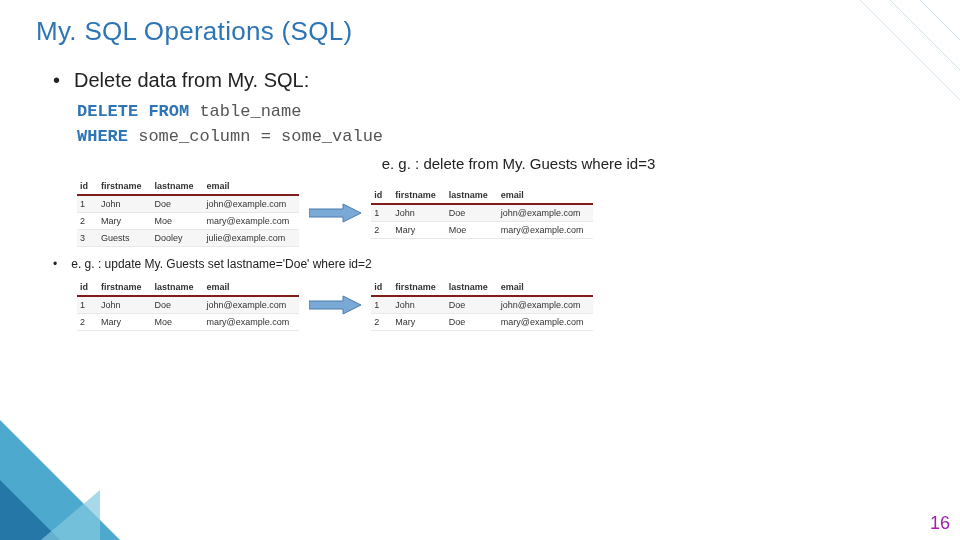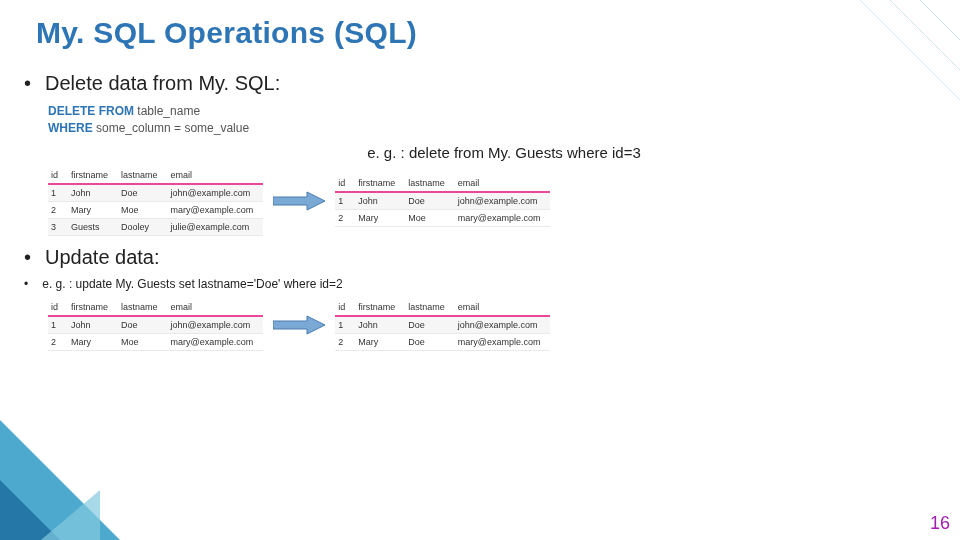--- a/index.html
+++ b/index.html
@@ -1,27 +1,27 @@
 <!DOCTYPE html>
 <html><head>
 <meta charset="utf-8">
 <style>
   * { box-sizing: border-box; margin: 0; padding: 0; }
   html, body { width: 960px; height: 540px; font-family: Arial, Helvetica, sans-serif; background: #fff; overflow: hidden; position: relative; }
-  .title { font-size: 30px; font-weight: 700; color: #2e75b6; padding: 16px 12px 14px 36px; letter-spacing: 0.3px; }
-  .body { padding: 0 0 0 24px; }
+  .title { font-size: 26px; font-weight: 400; color: #2e75b6; padding: 16px 12px 14px 36px; letter-spacing: 0.3px; }
+  .body { padding: 0 0 0 53px; }
   .bullet { font-size: 20px; color: #222; margin: 8px 0 8px 0; }
   .bullet::before { content: "•"; margin: 0 14px 0 0; }
-  .code { font-family: Liberation Sans, sans-serif; font-size: 12px; color: #555; margin: 4px 4px 6px 24px; line-height: 1.45; }
+  .code { font-family: Liberation Mono, monospace; font-size: 17px; color: #555; margin: 4px 4px 6px 24px; line-height: 1.45; }
   .code .kw { color: #2e75b6; font-weight: 700; }
   .eg { font-size: 15px; color: #222; margin: 2px 0 6px 24px; text-align: center; }
   .row { display: flex; align-items: center; gap: 10px; margin: 2px 0 10px 24px; }
   table { border-collapse: collapse; font-size: 9px; background: #fff; }
   th, td { padding: 3px 10px 3px 3px; text-align: left; border-bottom: 1px solid #e9e9e9; color: #333; }
-  th { font-weight: 400; border-bottom: 2px solid #ec4899; }
+  th { font-weight: 700; border-bottom: 2px solid #7f1d1d; }
   tr:nth-child(even) td { background: #f6f6f6; }
   .arrow { width: 52px; height: 22px; display: flex; align-items: center; justify-content: center; }
   .arrow svg { width: 52px; height: 22px; }
   .pagenum { position: absolute; right: 10px; bottom: 6px; font-size: 18px; color: #a21caf; }
   .decor { position: absolute; left: -80px; bottom: -60px; width: 260px; height: 260px; pointer-events: none; }
   .decor svg { width: 100%; height: 100%; }
   .decor-top { position: absolute; right: 0; top: 0; width: 140px; height: 140px; pointer-events: none; }
 </style>
 </head>
 <body>
@@ -92,21 +92,20 @@
           <tr>
             <td>2</td>
             <td>Mary</td>
             <td>Moe</td>
             <td>mary@example.com</td>
           </tr>
         </tbody>
       </table>
   </div>
 
-  <div class="bullet">Update data:</div>
 
 
   <div class="bullet" style="font-size:12px;">e. g. : update My. Guests set lastname='Doe' where id=2</div>
 
   <div class="row">
     <table id="tbl-before-update">
         <tbody>
           <tr>
             <th>id</th>
             <th>firstname</th>

